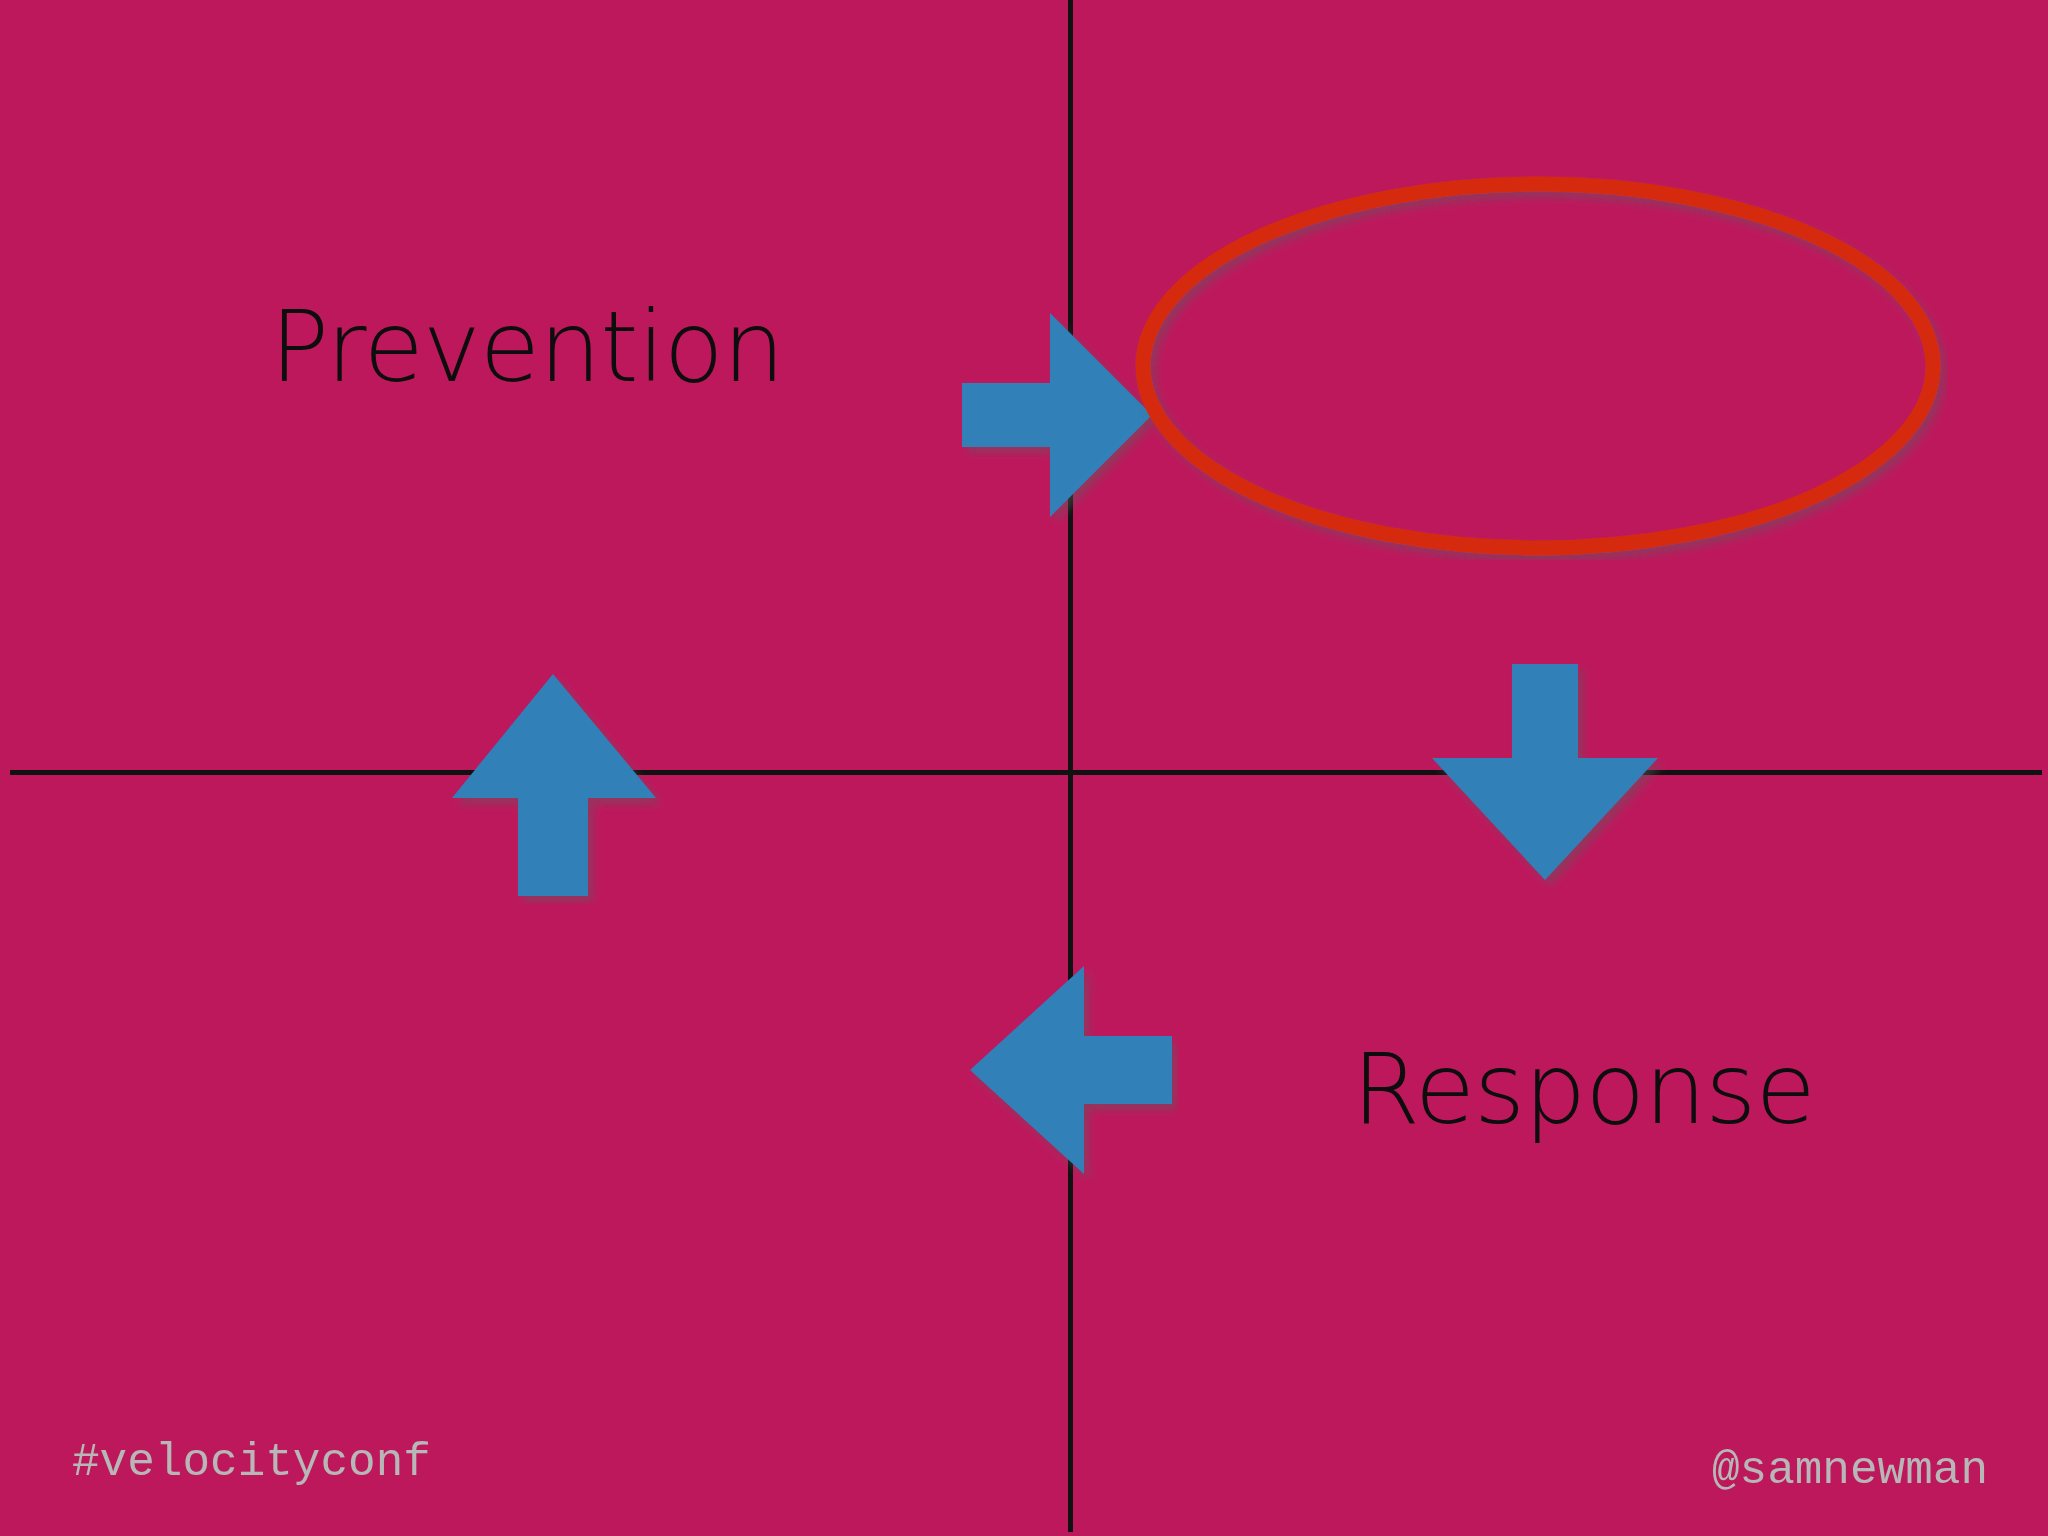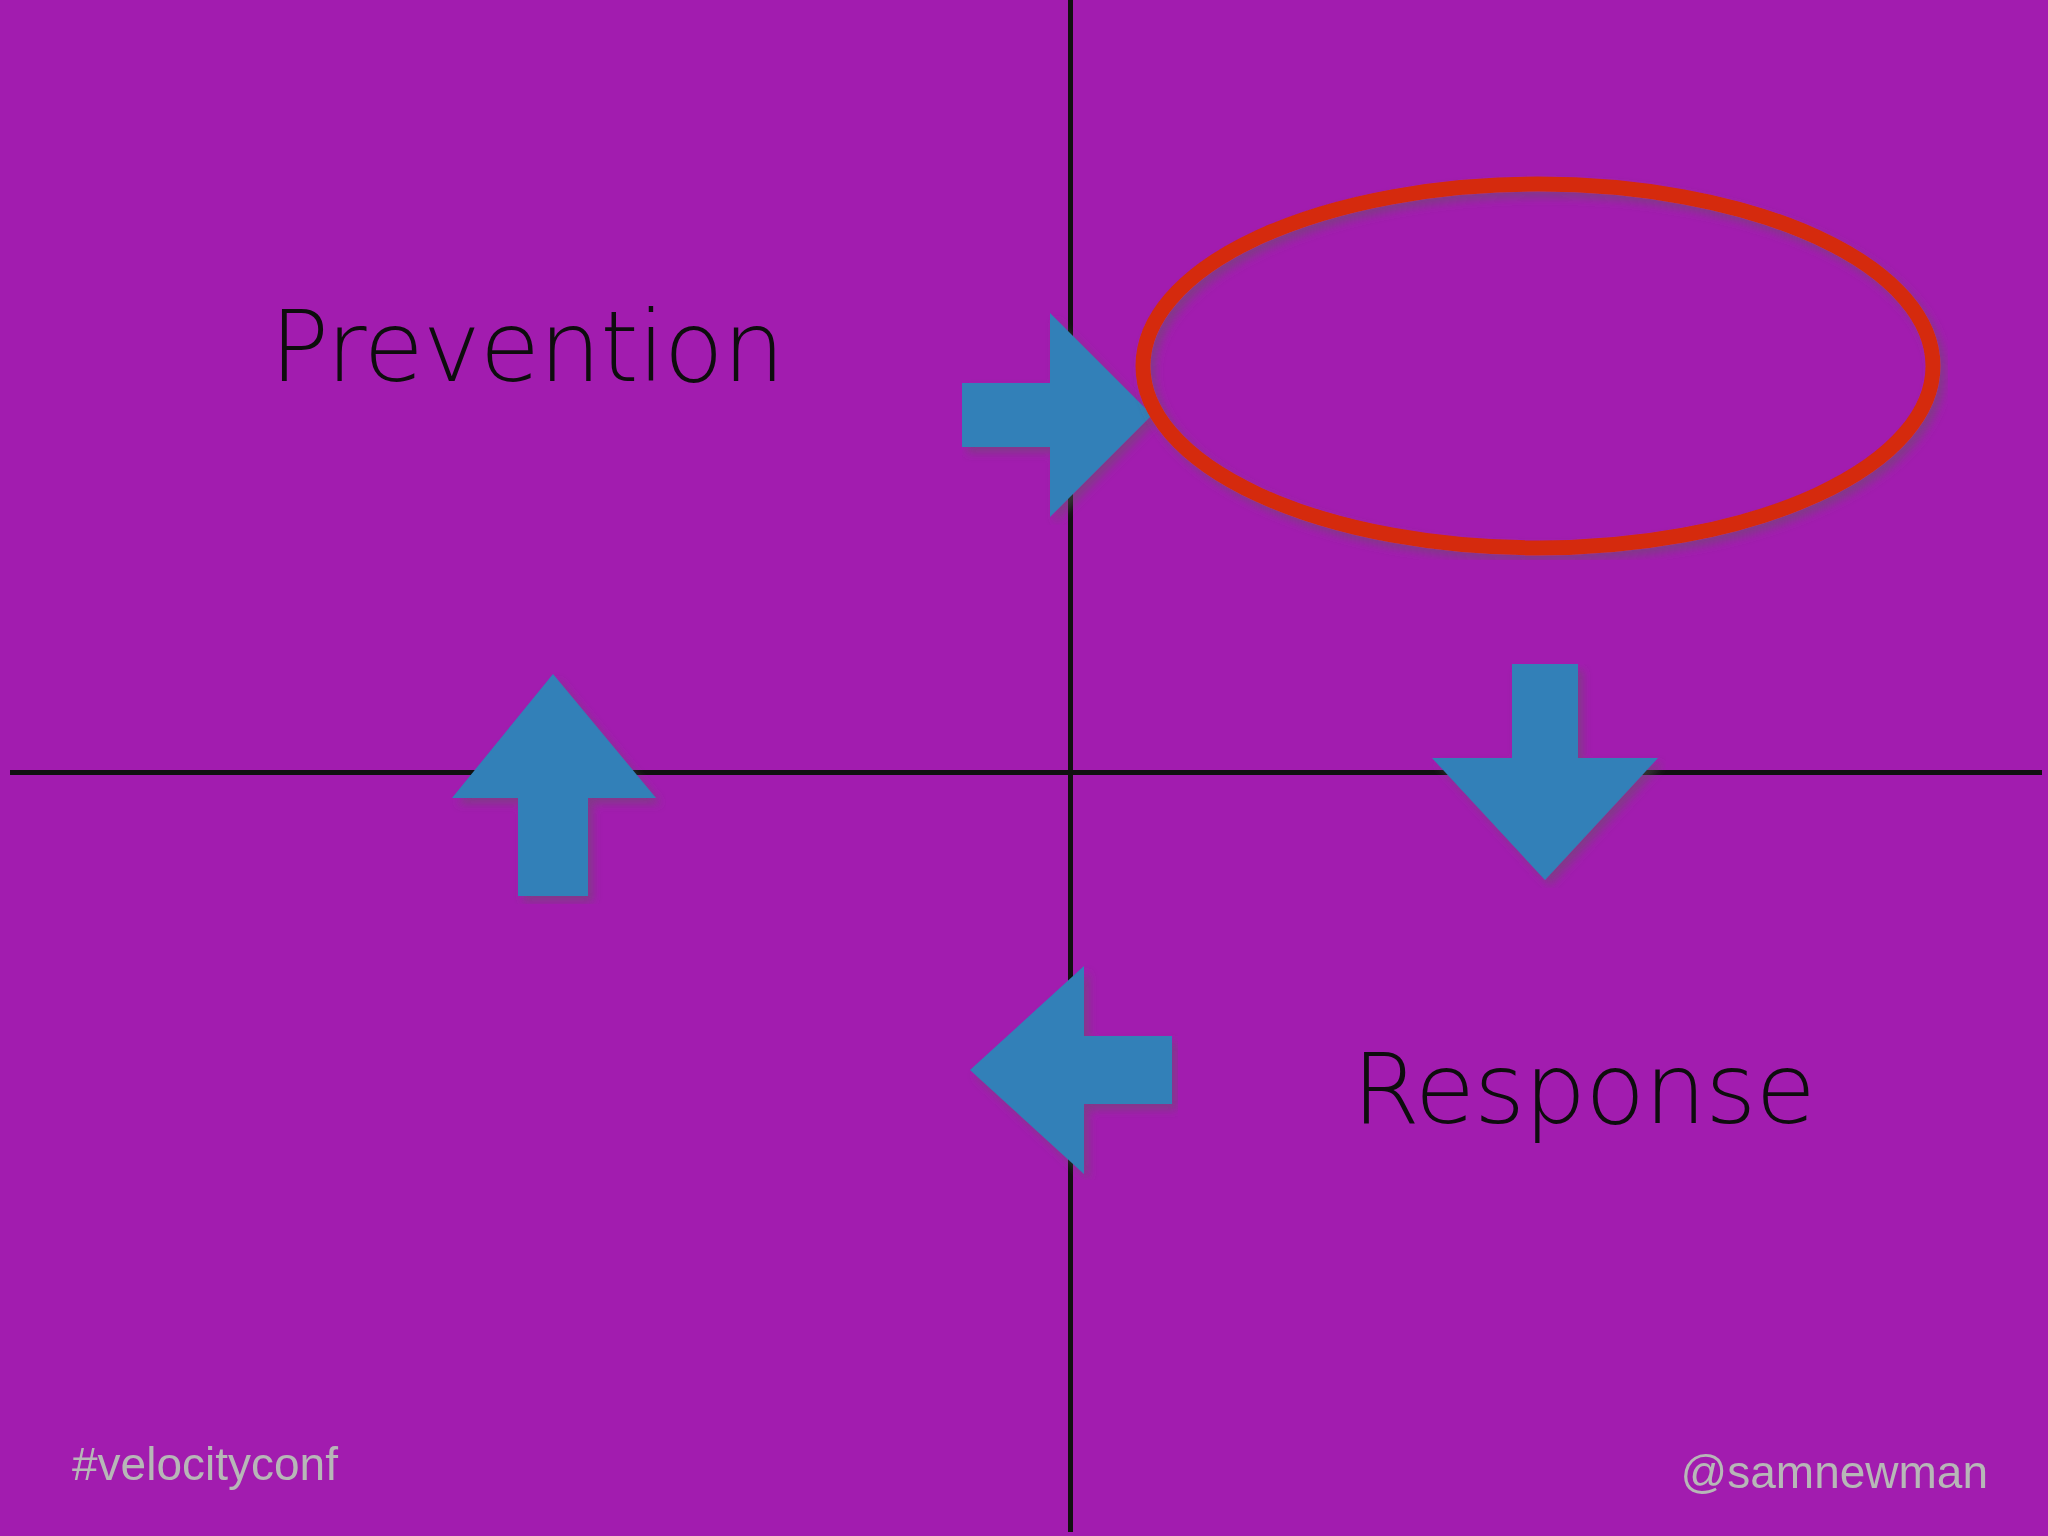--- a/index.html
+++ b/index.html
@@ -8,21 +8,21 @@
     padding: 0;
     background: #ffffff;
   }
   body {
     font-family: "Liberation Sans", sans-serif;
   }
   #slide {
     position: relative;
     width: 2048px;
     height: 1536px;
-    background: #a21caf;
+    background: #be185d;
     overflow: hidden;
   }
 
   
   .axis {
     position: absolute;
     background: #111111;
   }
   #axis-vertical {
     left: 1068px;
@@ -85,21 +85,21 @@
   }
   #arrow-right  { left: 962px;  top: 305px;  width: 196px; height: 220px; }
   #arrow-down   { left: 1424px; top: 664px;  width: 242px; height: 224px; }
   #arrow-up     { left: 448px;  top: 668px;  width: 218px; height: 236px; }
   #arrow-left   { left: 966px;  top: 962px;  width: 212px; height: 218px; }
 
   
   .footer-text {
     position: absolute;
     color: #b7b7b7;
-    font-family: Liberation Sans, sans-serif;
+    font-family: Liberation Mono, monospace;
     font-weight: 300;
     font-size: 46px;
     letter-spacing: 0px;
     white-space: nowrap;
   }
   #footer-hashtag { left: 72px;  top: 1437px; }
   #footer-handle  { right: 60px; top: 1437px; margin-top: 8px; }
 </style>
 </head>
 <body>

